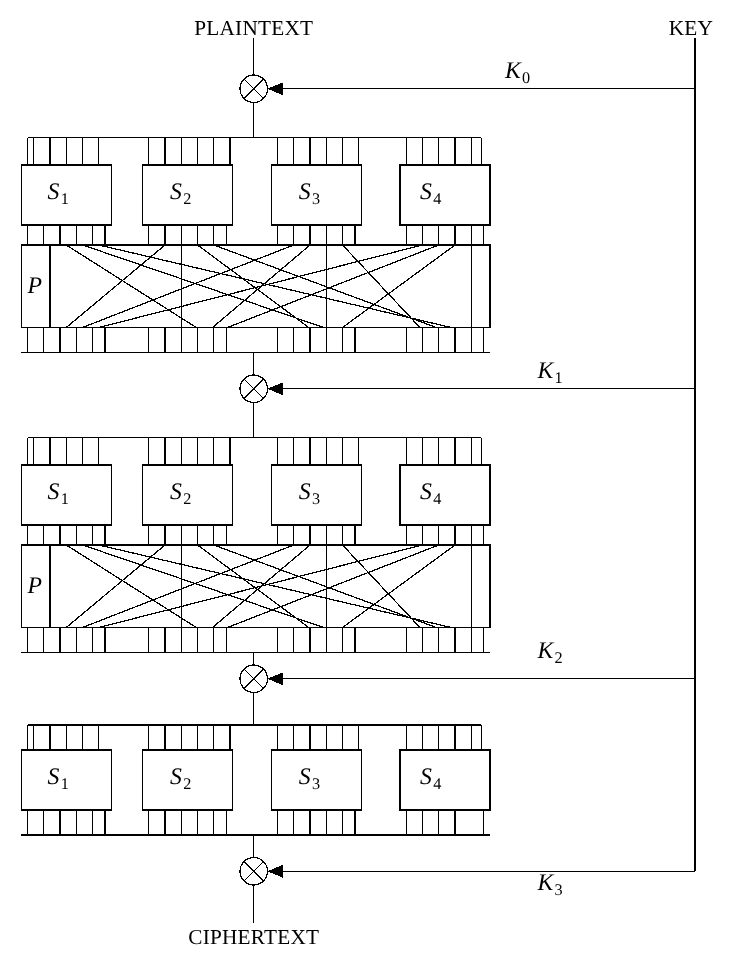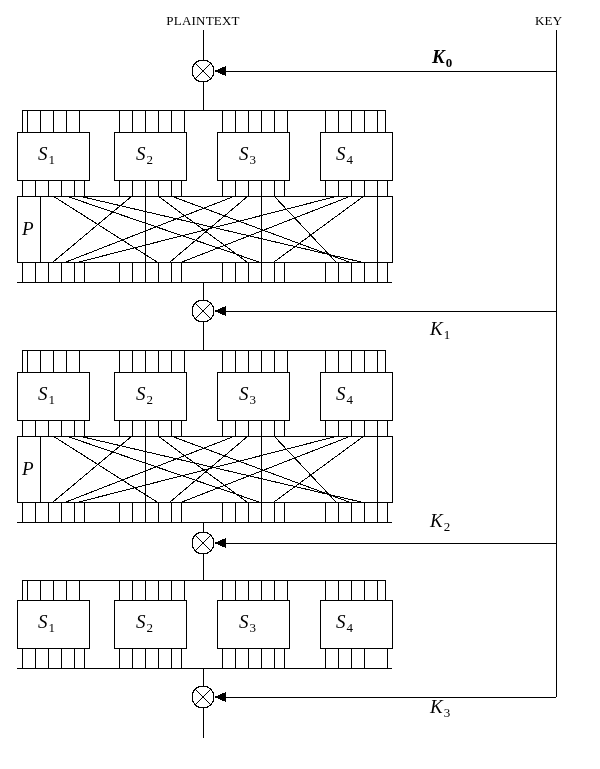--- a/index.html
+++ b/index.html
@@ -23,21 +23,21 @@
     top: 0;
     width: 600px;
     height: 769px;
   }
   .lbl {
     position: absolute;
     white-space: nowrap;
     color: #000000;
   }
   .lbl-cap {
-    font-size: 13px;
+    font-size: 17px;
     letter-spacing: 0.2px;
   }
   .lbl-sub {
     font-style: italic;
     font-size: 19px;
   }
   .lbl-sub .sub {
     font-style: normal;
     font-size: 13px;
     vertical-align: -0.32em;
@@ -386,25 +386,26 @@
       <polygon points="214,697 226,692 226,702" fill="#000000" stroke="none"></polygon>
 
       <line x1="203" y1="708" x2="203" y2="738"></line>
     </g>
   </svg>
 
   <div class="lbl lbl-cap center" style="left:203px; top:13px;">PLAINTEXT</div>
 
   <div class="lbl lbl-cap" style="left:535px; top:13px;">KEY</div>
 
-
-  <div class="lbl lbl-sub" style="left:432px; top:46px;font-weight:bold;">
+  <div class="lbl lbl-cap center" style="left:203px; top:740px;">CIPHERTEXT</div>
+
+  <div class="lbl lbl-sub" style="left:404px; top:46px;">
     <span>K</span><span class="sub">0</span>
   </div>
-  <div class="lbl lbl-sub" style="left:430px; top:286px;margin-top:32px;">
+  <div class="lbl lbl-sub" style="left:430px; top:286px;">
     <span>K</span><span class="sub">1</span>
   </div>
   <div class="lbl lbl-sub" style="left:430px; top:510px;">
     <span>K</span><span class="sub">2</span>
   </div>
   <div class="lbl lbl-sub" style="left:430px; top:672px;margin-top:24px;">
     <span>K</span><span class="sub">3</span>
   </div>
 
   <div class="lbl lbl-sbox" style="left:38px; top:143px;">

